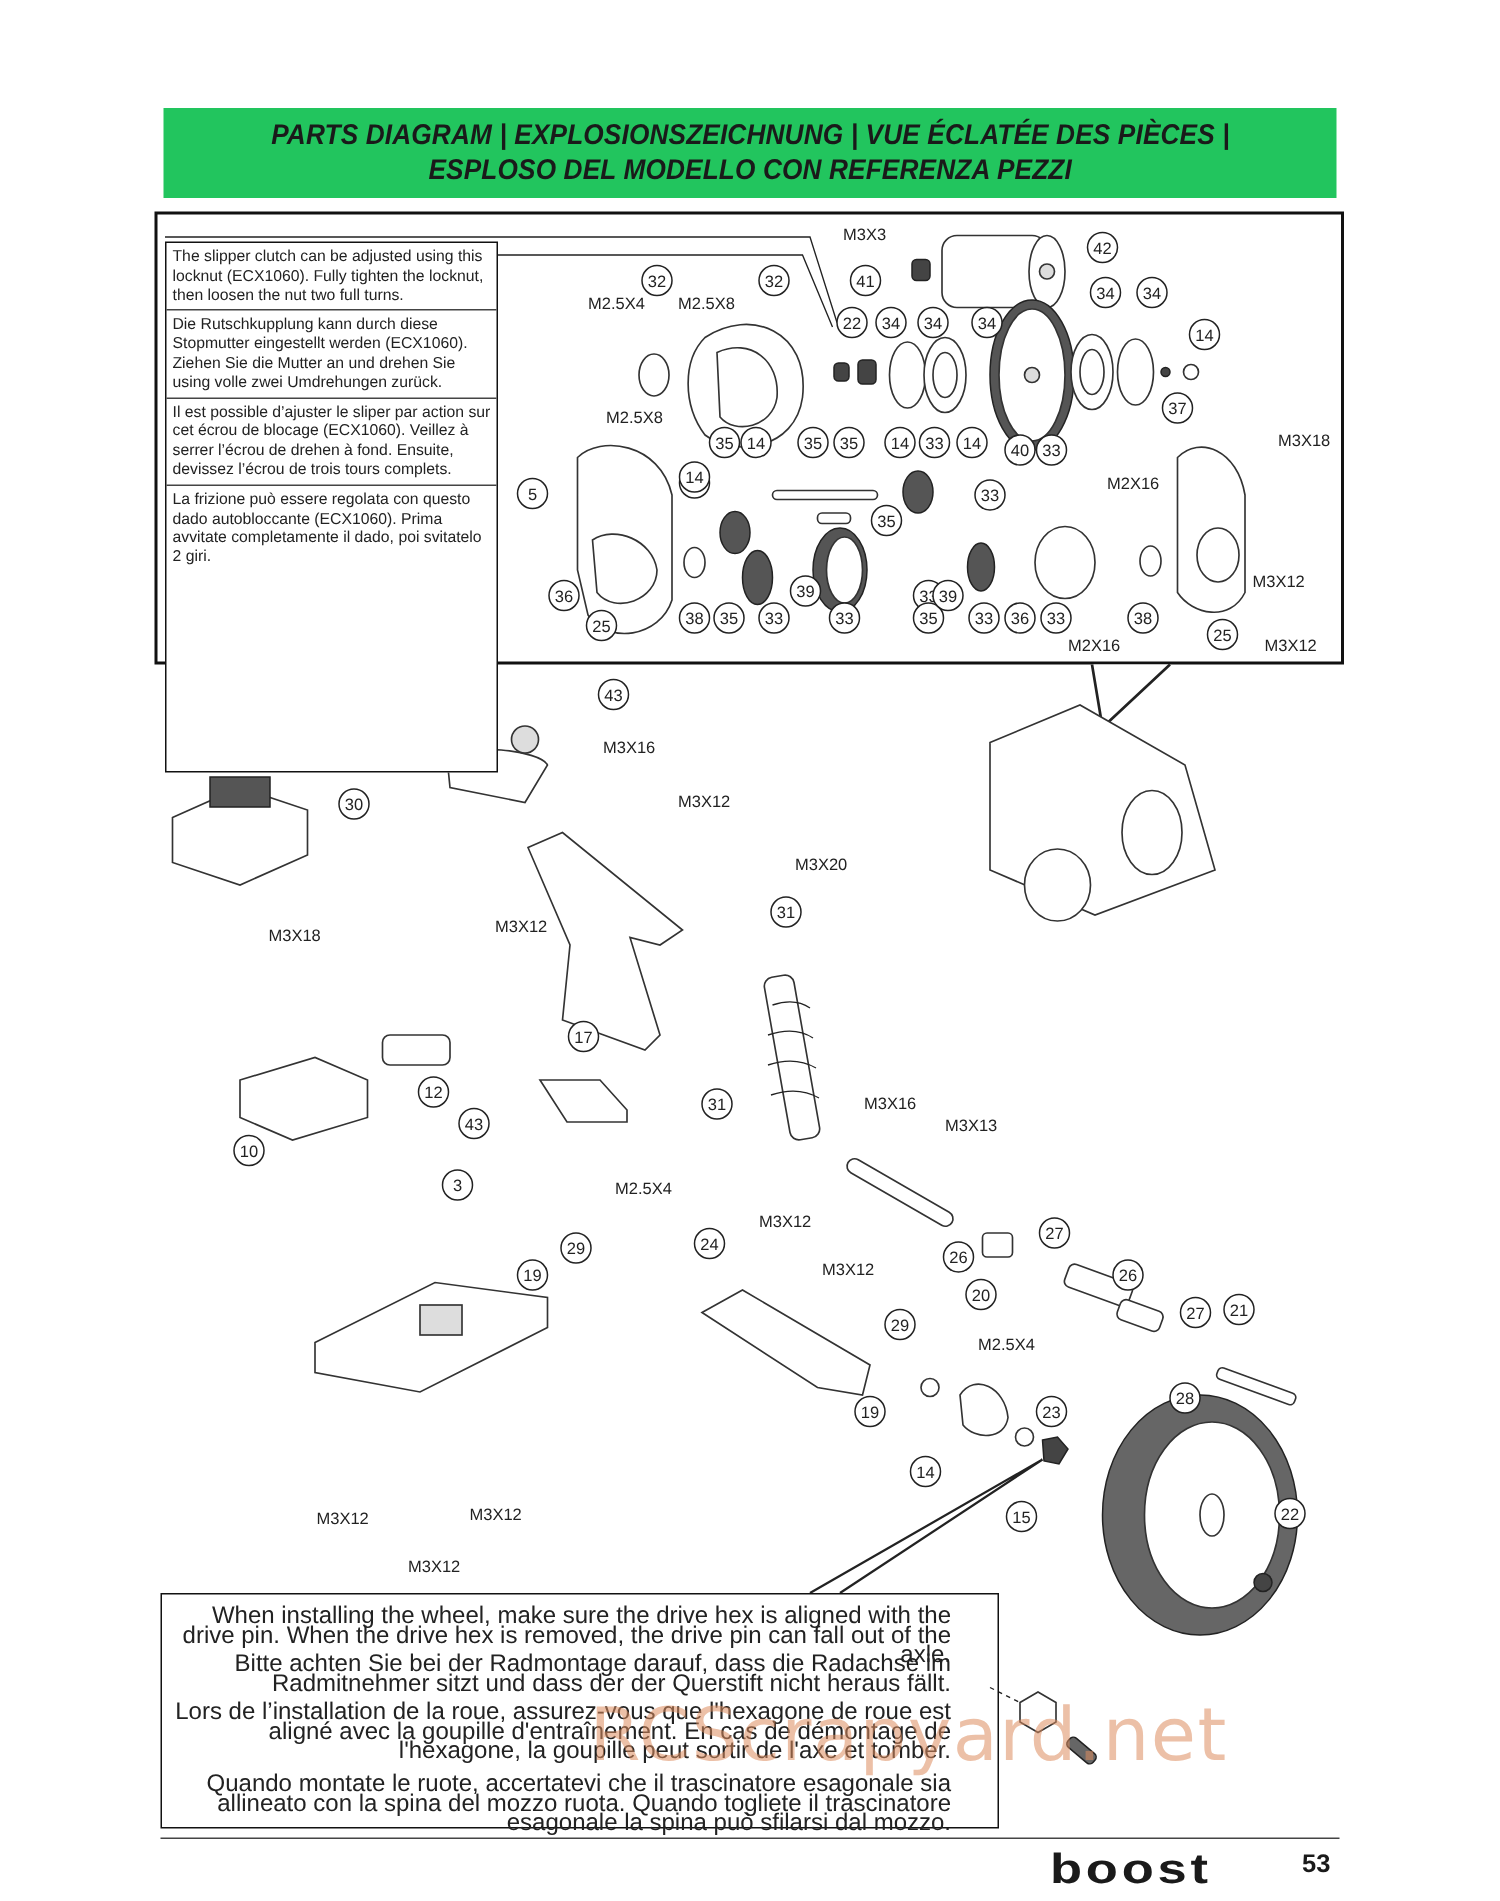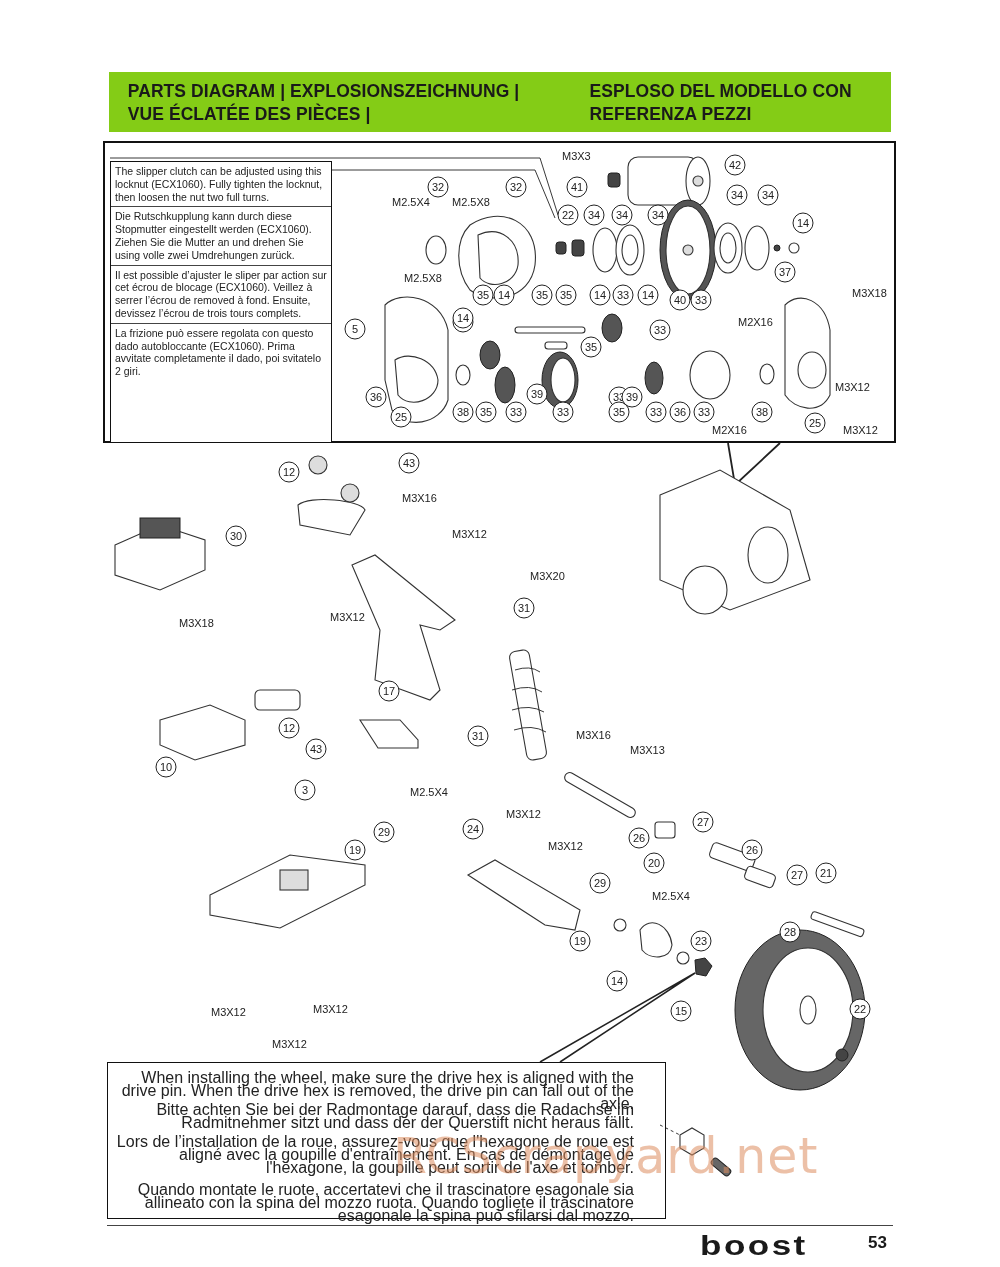--- a/index.html
+++ b/index.html
@@ -1,20 +1,20 @@
 <!DOCTYPE html>
 <html><head>
 <meta charset="utf-8">
 <style>
   html,body{margin:0;padding:0;background:#fff;}
   body{width:1000px;height:1267px;position:relative;overflow:hidden;font-family:"Liberation Sans",sans-serif;color:#222;}
-  .title-bar{position:absolute;left:109px;top:72px;width:782px;height:60px;background:#84cc16;display:flex;flex-direction:row;align-items:center;justify-content:center;}
+  .title-bar{position:absolute;left:109px;top:72px;width:782px;height:60px;background:#22c55e;display:flex;flex-direction:column;align-items:center;justify-content:center;font-style:italic;}
   .title-bar div{font-family:"Liberation Sans",sans-serif;font-weight:bold;font-size:19px;line-height:23px;color:#1a1a1a;letter-spacing:0.1px;transform:scaleX(0.92);}
   .main-frame{position:absolute;left:103px;top:141px;width:793px;height:302px;border:2px solid #111;box-sizing:border-box;}
-  .note-box{position:absolute;left:110px;top:161px;width:222px;height:282px;border:1.5px solid #111;box-sizing:border-box;background:#fff;}
+  .note-box{position:absolute;left:110px;top:161px;width:222px;height:354px;border:1.5px solid #111;box-sizing:border-box;background:#fff;}
   .note-box .para{font-family:"Liberation Sans",sans-serif;font-size:10.5px;line-height:12.8px;padding:3px 4px 3px 4px;border-bottom:1px solid #444;transform-origin:left top;}
   .note-box .para:last-child{border-bottom:none;}
   svg.diagram{position:absolute;left:0;top:0;width:1000px;height:1267px;}
   .lbl{font-family:"Liberation Sans",sans-serif;font-size:11px;fill:#222;}
   .cnum{font-family:"Liberation Sans",sans-serif;font-size:11px;fill:#222;text-anchor:middle;}
   .circ{fill:#fff;stroke:#222;stroke-width:1;}
   .line{stroke:#222;stroke-width:0.9;fill:none;}
   .part{fill:#fff;stroke:#333;stroke-width:1.1;}
   .partg{fill:#ddd;stroke:#333;stroke-width:1.1;}
   .partd{fill:#444;stroke:#222;stroke-width:1;}
@@ -322,21 +322,21 @@
       <text x="652" y="900" class="lbl">M2.5X4</text>
       <text x="211" y="1016" class="lbl">M3X12</text>
       <text x="313" y="1013" class="lbl">M3X12</text>
       <text x="272" y="1048" class="lbl">M3X12</text>
     </g>
 </svg>
 
 <div class="note-box">
   <div class="para">The slipper clutch can be adjusted using this locknut (ECX1060). Fully tighten the locknut, then loosen the nut two full turns.</div>
   <div class="para">Die Rutschkupplung kann durch diese Stopmutter eingestellt werden (ECX1060). Ziehen Sie die Mutter an und drehen Sie using volle zwei Umdrehungen zurück.</div>
-  <div class="para">Il est possible d’ajuster le sliper par action sur cet écrou de blocage (ECX1060). Veillez à serrer l’écrou de removed à fond. Ensuite, devissez l’écrou de trois tours complets.</div>
+  <div class="para">Il est possible d’ajuster le sliper par action sur cet écrou de blocage (ECX1060). Veillez à serrer l’écrou de drehen à fond. Ensuite, devissez l’écrou de trois tours complets.</div>
   <div class="para">La frizione può essere regolata con questo dado autobloccante (ECX1060). Prima avvitate completamente il dado, poi svitatelo 2 giri.</div>
 </div>
 
 <div class="bottom-box">
   <div class="bp" style="top:8px">When installing the wheel, make sure the drive hex is aligned with the drive pin. When the drive hex is removed, the drive pin can fall out of the axle.</div>
   <div class="bp" style="top:72px">Lors de l’installation de la roue, assurez-vous que l'hexagone de roue est aligné avec la goupille d'entraînement. En cas de démontage de l'hexagone, la goupille peut sortir de l'axe et tomber.</div>
   <div class="bp" style="top:40px">Bitte achten Sie bei der Radmontage darauf, dass die Radachse im Radmitnehmer sitzt und dass der der Querstift nicht heraus fällt.</div>
   <div class="bp" style="top:120px">Quando montate le ruote, accertatevi che il trascinatore esagonale sia allineato con la spina del mozzo ruota. Quando togliete il trascinatore esagonale la spina può sfilarsi dal mozzo.</div>
 </div>
 

